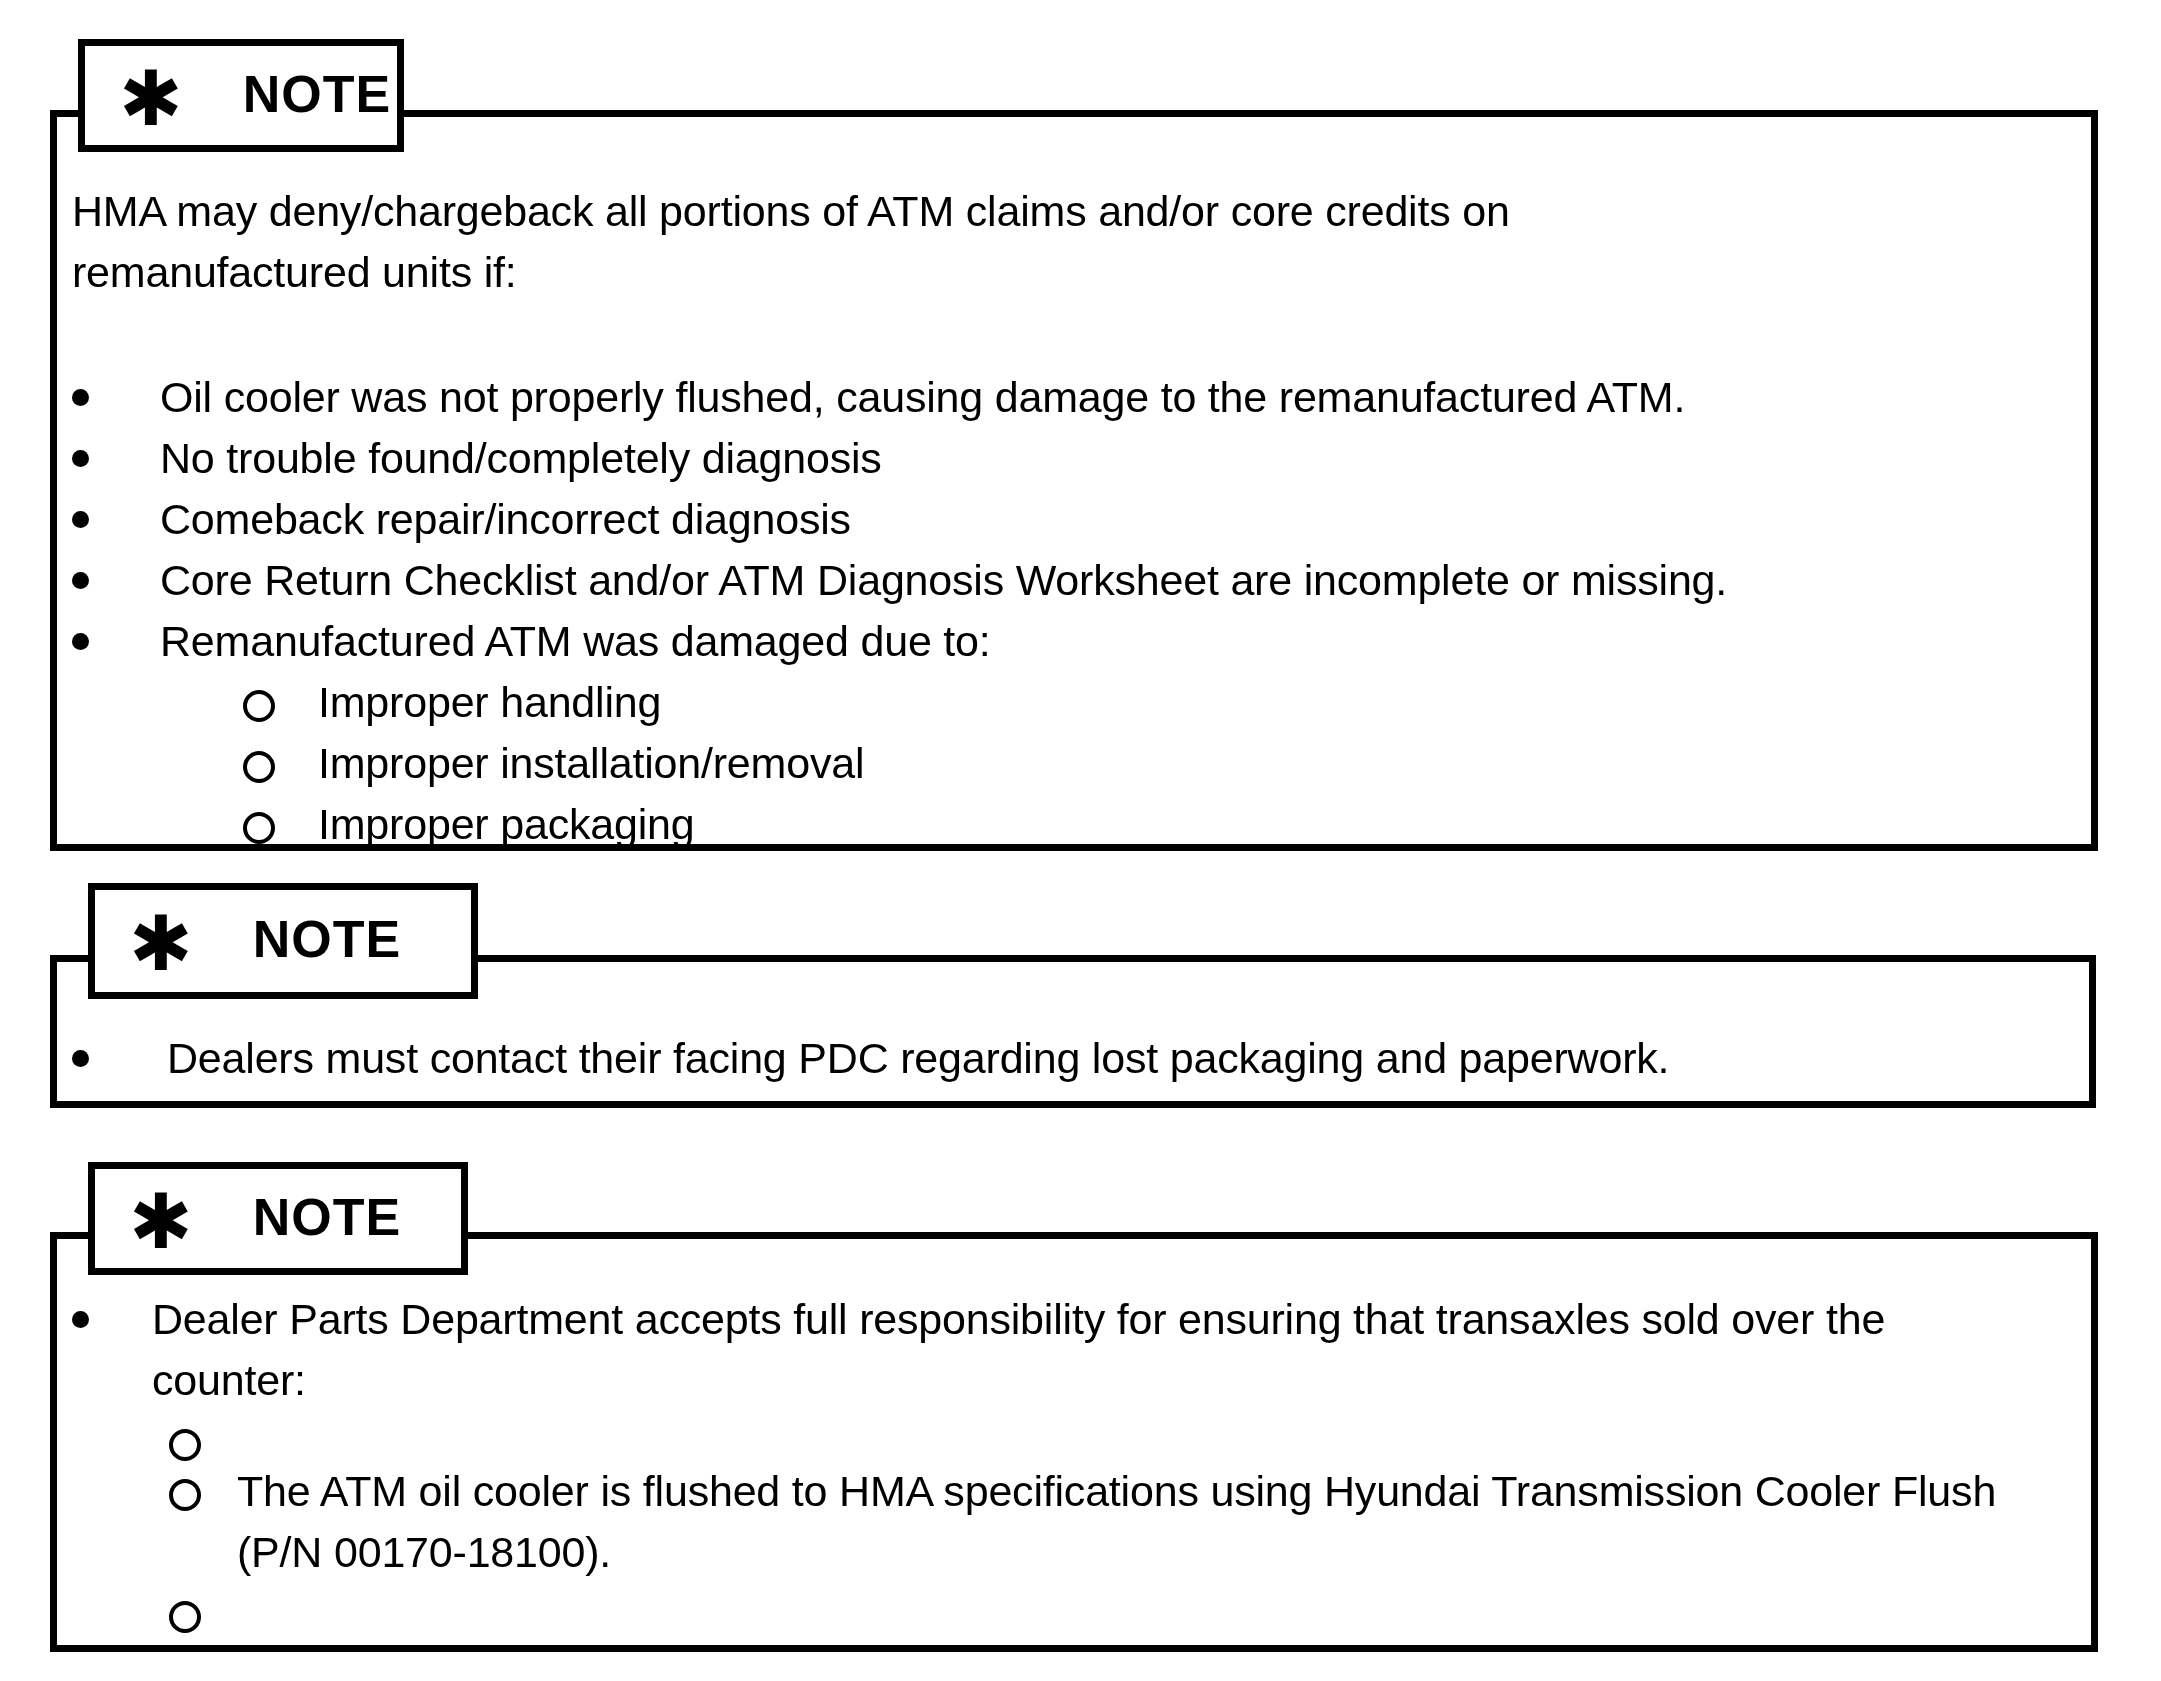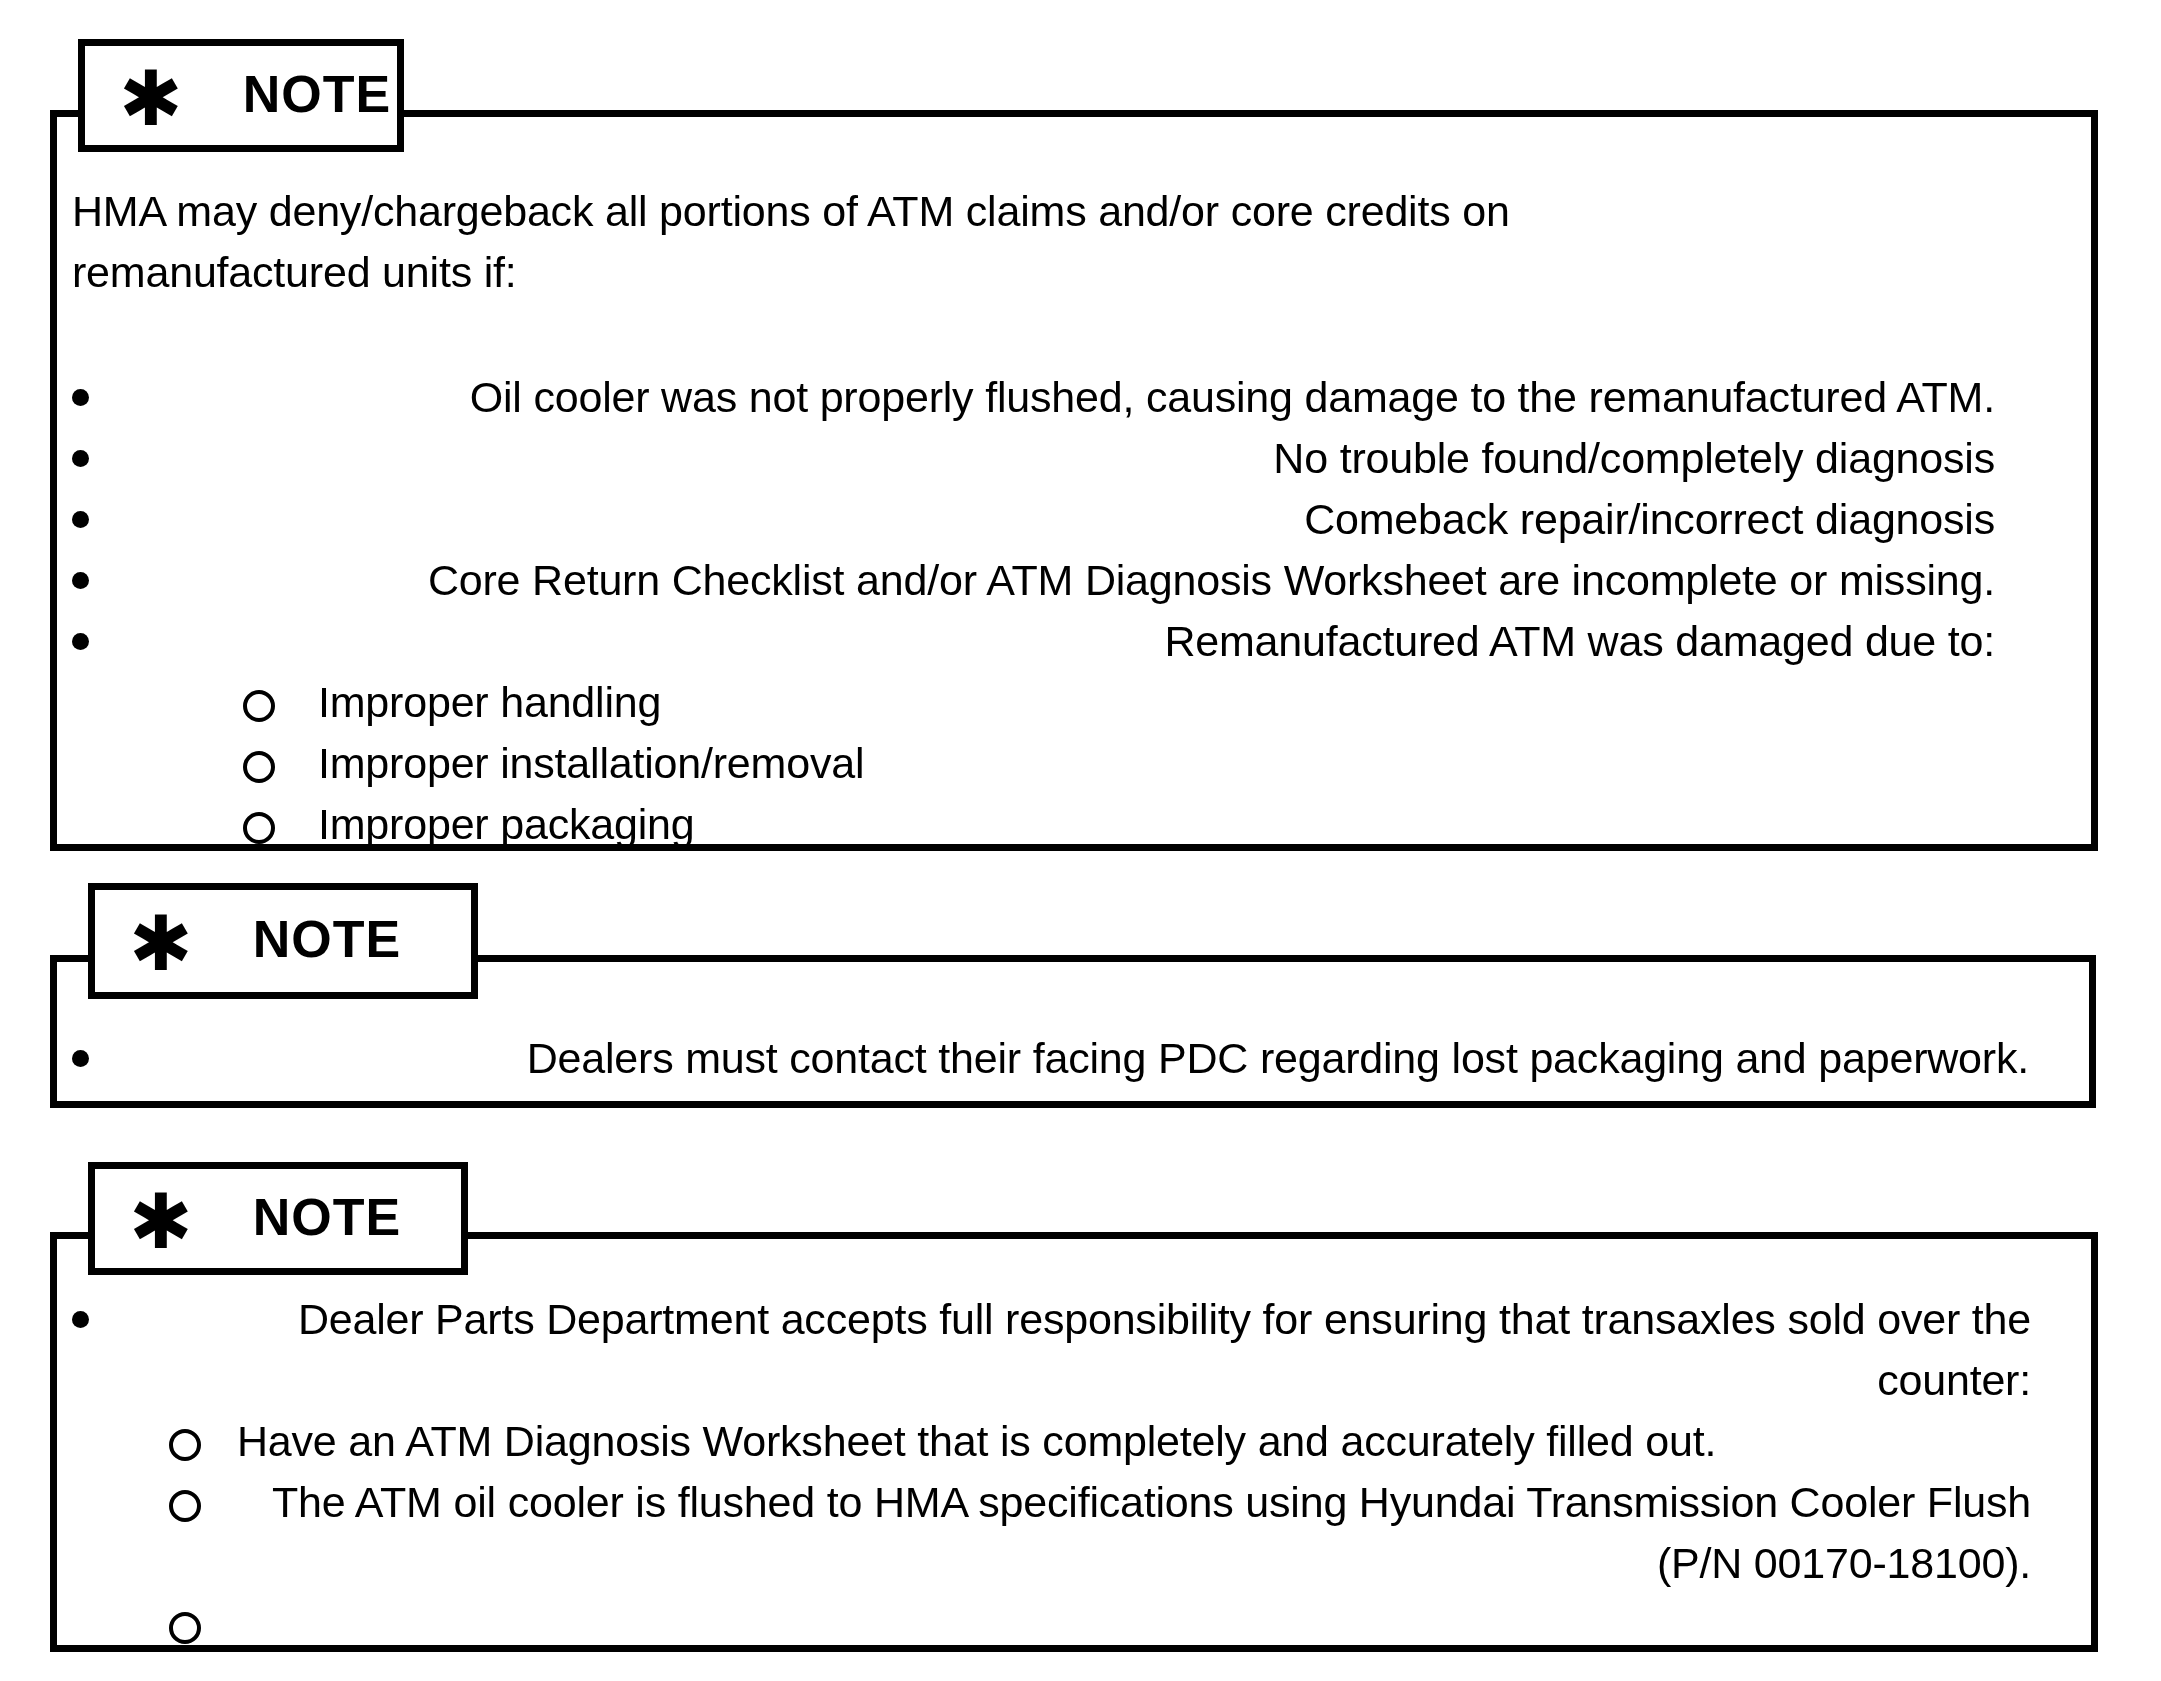--- a/index.html
+++ b/index.html
@@ -58,21 +58,21 @@
     font-size: 43px;
     line-height: 61px;
     letter-spacing: -0.2px;
   }
   .note-box--1 .note-content { padding: 64px 96px 0 15px; }
   .note-box--2 .note-content { padding: 66px 60px 16px 15px; }
   .note-box--3 .note-content { padding: 50px 60px 0 15px; }
 
   .note-intro { padding-right: 190px; }
 
-  ul.bullet-list, ul.sub-list { list-style: none; text-align: right; }
+  ul.bullet-list, ul.sub-list { list-style: none; }
   .note-box--1 ul.bullet-list { margin-top: 64px; }
 
   li.li1 { display: flex; align-items: flex-start; }
   li.li2 { display: flex; align-items: flex-start; }
 
   .marker { flex: 0 0 auto; display: block; }
   
   .dot { width: 88px; }
   .note-box--2 .dot { width: 95px; }
   .note-box--3 .dot { width: 80px; }
@@ -185,21 +185,20 @@
     </div>
     <div class="note-content">
       <ul class="bullet-list">
           <li class="li1">
             <span class="marker dot"></span>
             <div class="li-body">
               <div class="li-text">Dealer Parts Department accepts full responsibility for ensuring that transaxles sold over the counter:</div>
               <ul class="sub-list">
                 <li class="li2">
                   <span class="marker circle"></span>
-                  <div class="li-text">Have an ATM Diagnosis Worksheet that is completely and accurately filled out.</div>
                 </li>
                 <li class="li2">
                   <span class="marker circle"></span>
                   <div class="li-text">The ATM oil cooler is flushed to HMA specifications using Hyundai Transmission Cooler Flush (P/N 00170-18100).</div>
                 </li>
                 <li class="li2">
                   <span class="marker circle"></span>
                 </li>
               </ul>
             </div>

